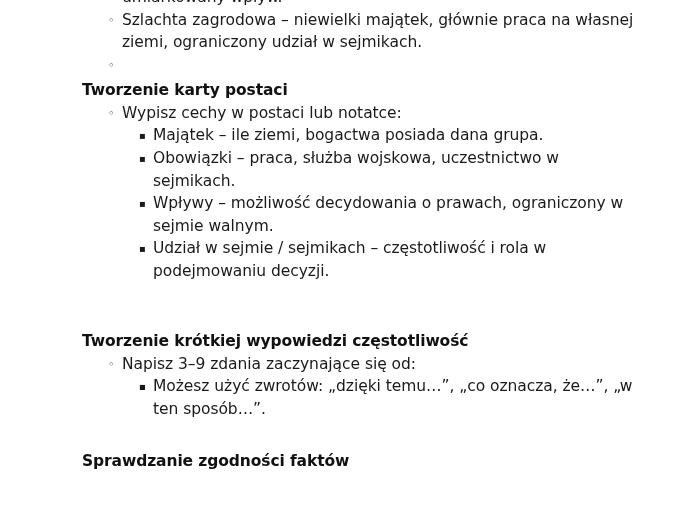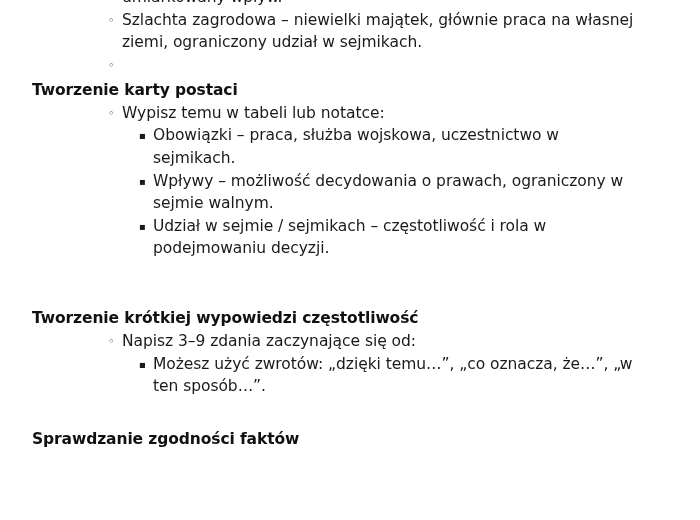--- a/index.html
+++ b/index.html
@@ -30,21 +30,21 @@
     left: 0;
     top: -14px;
     width: 700px;
   }
 
   .heading {
     font-size: 15.5px;
     font-weight: bold;
     line-height: 22px;
     margin: 0 0 1px 0;
-    padding-left: 32px;
+    padding-left: 82px;
     letter-spacing: -0.1px;
     color: #111111;
   }
 
   
   .lvl1 {
     position: relative;
     font-size: 15.5px;
     line-height: 22.6px;
     padding-left: 122px;
@@ -102,25 +102,26 @@
     <p class="lvl1">
       <span class="bullet">◦</span>
     </p>
 
     <div class="spacer-lg"></div>
 
     <p class="heading">Tworzenie karty postaci</p>
 
     <p class="lvl1">
       <span class="bullet">◦</span>
-      <span>Wypisz temu w tabeli lub notatce:</span>
+      <span>Wypisz cechy w postaci lub notatce:</span>
     </p>
 
     <p class="lvl2">
       <span class="bullet">▪</span>
+      <span>Majątek – ile ziemi, bogactwa posiada dana grupa.</span>
     </p>
 
     <p class="lvl2">
       <span class="bullet">▪</span>
       <span>Obowiązki – praca, służba wojskowa, uczestnictwo w sejmikach.</span>
     </p>
 
     <p class="lvl2">
       <span class="bullet">▪</span>
       <span>Wpływy – możliwość decydowania o prawach, ograniczony w sejmie walnym.</span>

